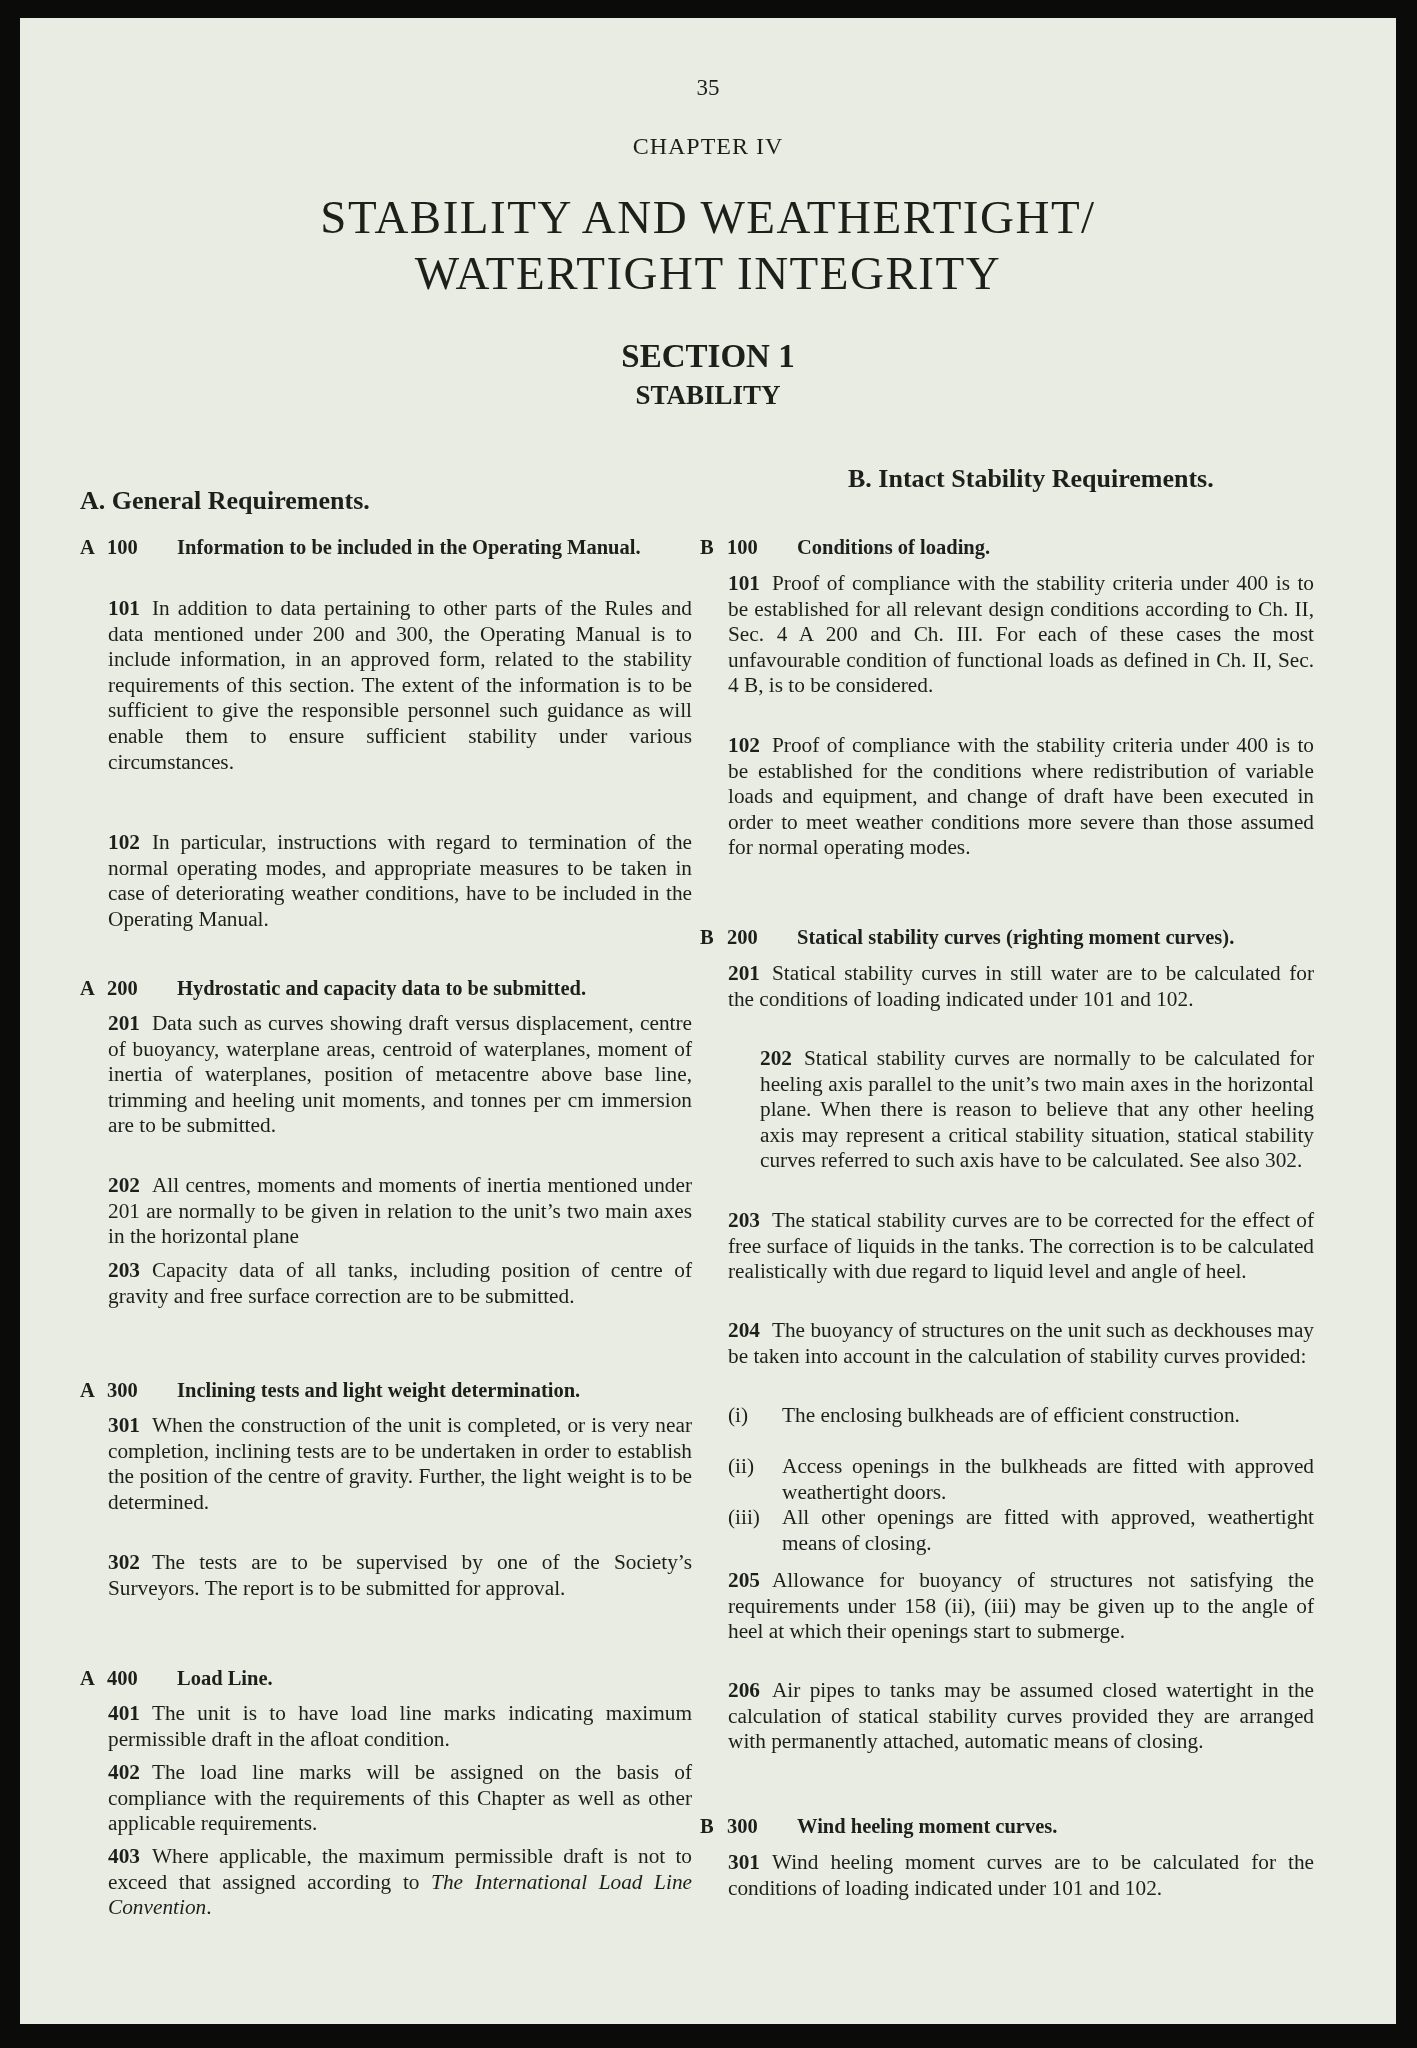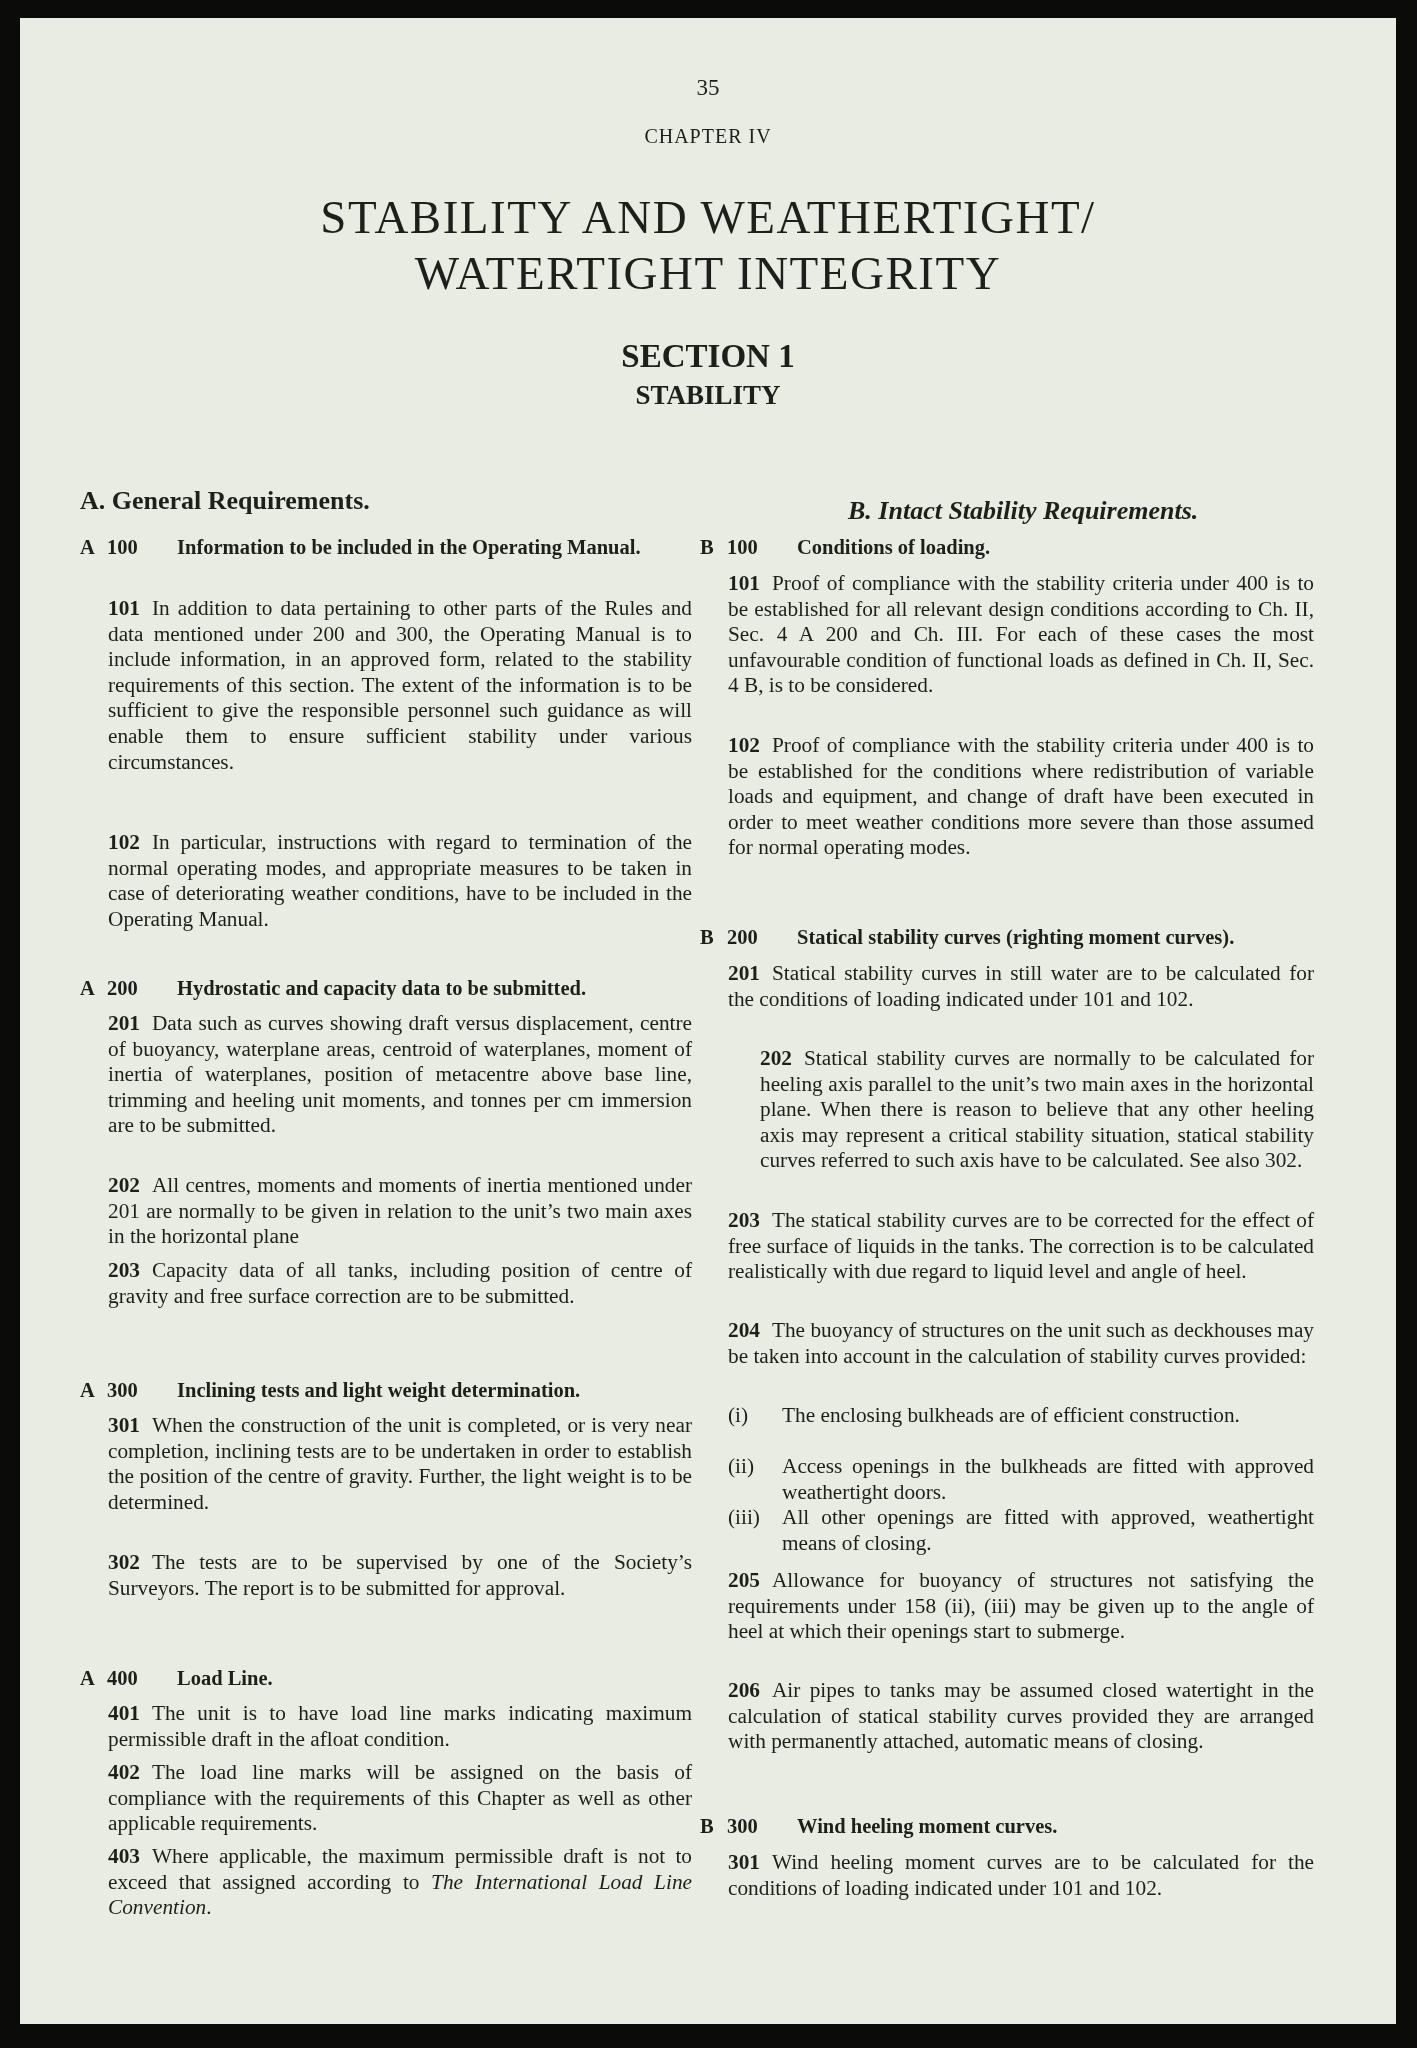--- a/index.html
+++ b/index.html
@@ -7,21 +7,21 @@
     width: 1417px; height: 2048px; background: #0b0c0a; position: relative; overflow: hidden;
     font-family: "Liberation Serif", "DejaVu Serif", serif; color: #1d1f1b;
   }
   .page {
     position: absolute; left: 20px; top: 18px; width: 1376px; height: 2006px;
     background: #e8ece3;
   }
   .abs { position: absolute; }
   .center { left: 0; width: 1376px; text-align: center; }
   .pageno { top: 57px; font-size: 23px; }
-  .chapter { top: 107px; font-size: 20px; letter-spacing: 1px; }
+  .chapter { top: 115px; font-size: 24px; letter-spacing: 1px; }
   .title { font-size: 47px; letter-spacing: 1.5px; line-height: 56px; }
   .title1 { top: 171px; }
   .title2 { top: 227px; }
   .section { top: 320px; font-size: 33px; font-weight: bold; }
   .section2 { top: 362px; font-size: 27px; font-weight: bold; }
 
   .col { position: absolute; font-size: 21.3px; line-height: 25.6px; }
   .colL { left: 60px; width: 612px; top: 0; }
   .colR { left: 680px; width: 614px; top: 0; }
 
@@ -100,21 +100,21 @@
     </div>
     <div class="para" style="top:1742px;">
       <span class="pn">402</span><span>The load line marks will be assigned on the basis of compliance with the requirements of this Chapter as well as other applicable requirements.</span>
     </div>
     <div class="para" style="top:1826px;">
       <span class="pn">403</span><span>Where applicable, the maximum permissible draft is not to exceed that assigned according to </span><i>The Inter­national Load Line Convention</i><span>.</span>
     </div>
   </div>
 
   <div class="col colR">
-    <div class="chap-head" style="left:148px; top:480px;font-style:italic;">B. Intact Stability Requirements.</div>
+    <div class="chap-head" style="left:148px; top:448px;">B. Intact Stability Requirements.</div>
 
     <div class="clause" style="left:0; top:517px; width:614px;">
       <span class="letter">B</span>
       <span class="num">100</span>
       <span class="ttl">Conditions of loading.</span>
     </div>
     <div class="para" style="top:553px;">
       <span class="pn">101</span><span>Proof of compliance with the stability criteria under 400 is to be established for all relevant design conditions according to Ch. II, Sec. 4 A 200 and Ch. III. For each of these cases the most unfavourable condi­tion of functional loads as defined in Ch. II, Sec. 4 B, is to be considered.</span>
     </div>
     <div class="para" style="top:715px;">

